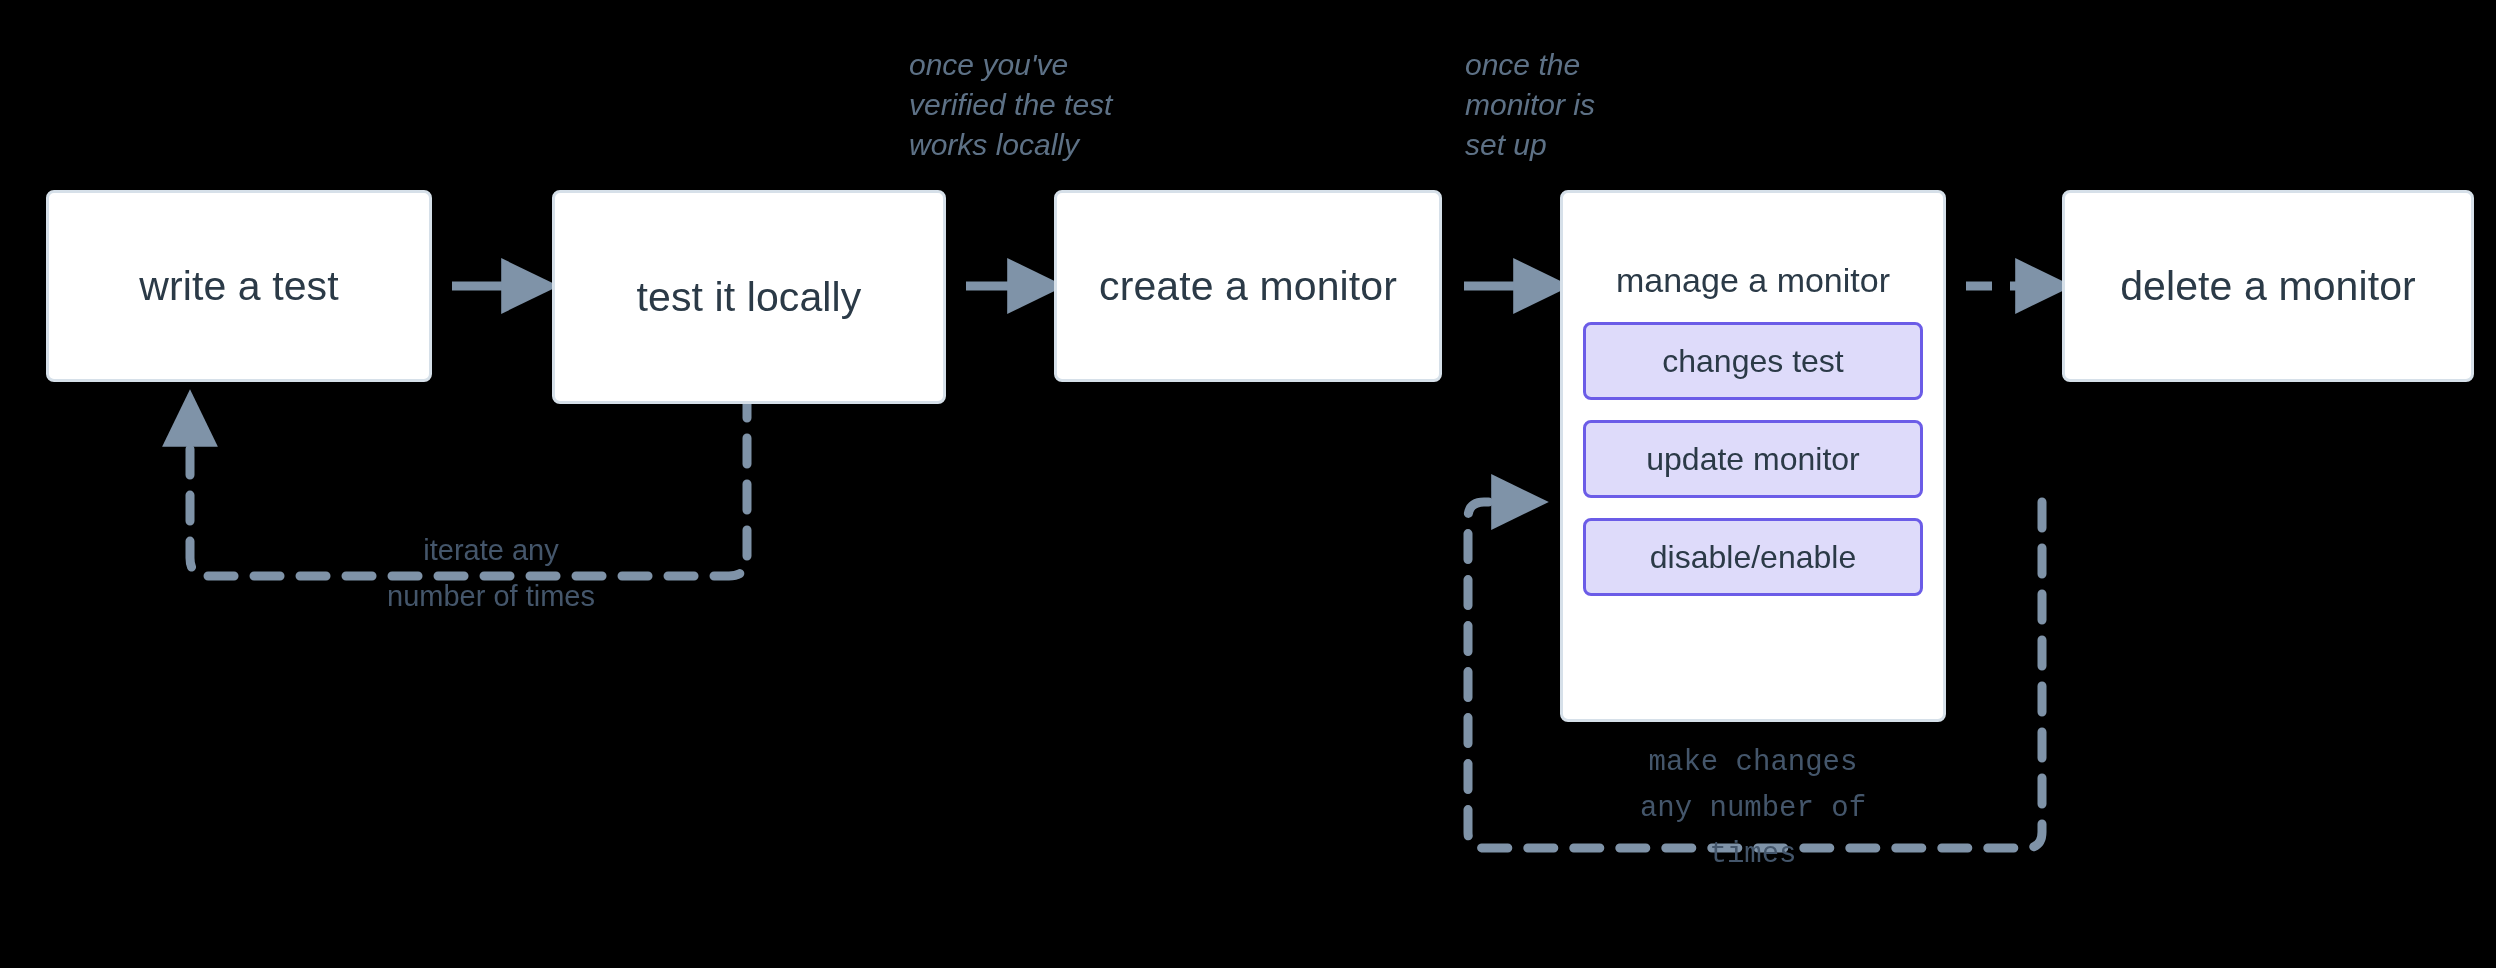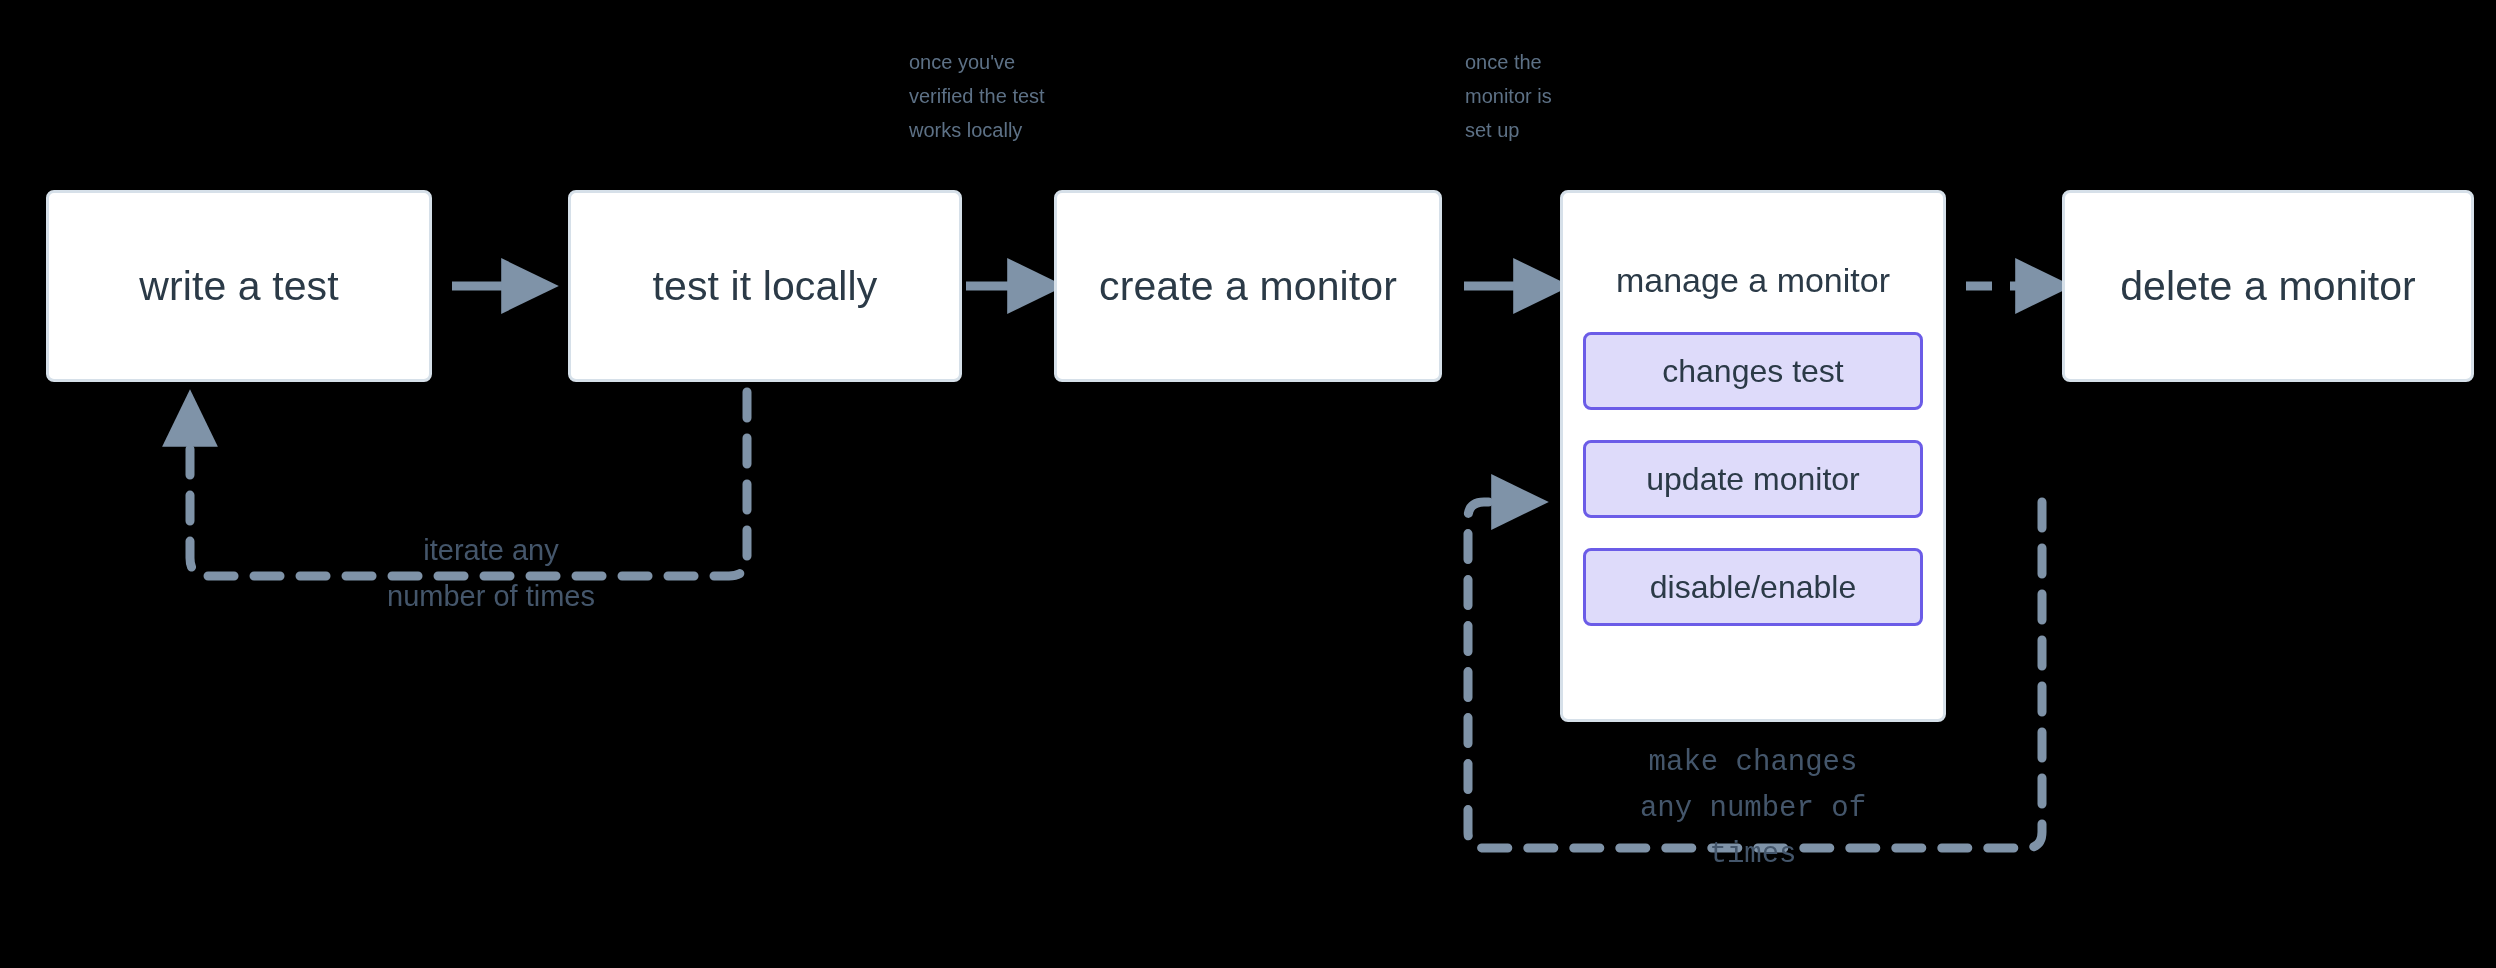--- a/index.html
+++ b/index.html
@@ -31,21 +31,20 @@
 
   .group-node{
     position:absolute;
     background:#ffffff;
     border:3px solid #d6e0e9;
     border-radius:8px;
     box-sizing:border-box;
     display:flex;
     flex-direction:column;
     align-items:center;
-    gap:10px;
   }
   .group-title{
     font-size:34px;
     color:#2b3a47;
     white-space:nowrap;
     margin-top:68px;
     margin-bottom:22px;
   }
   .sub-node{
     width:340px;
@@ -60,22 +59,23 @@
     margin-bottom:20px;
   }
   .sub-label{
     font-size:32px;
     color:#2b3a47;
     white-space:nowrap;
   }
 
   .note{
     position:absolute;
-    font-size:20px;
-    line-height:34px;
+    font-size:30px;
+    line-height:40px;
+    font-style:italic;
     color:#5d7186;
     white-space:pre-line;
   }
   .edge-label{
     position:absolute;
     font-size:29px;
     line-height:46px;
     color:#44566b;
     text-align:center;
     white-space:pre-line;
@@ -116,21 +116,21 @@
     <g>
       <path d="M 2042 500 Q 2042 492 2034 492 L 1478 492 Q 1468 492 1468 502 L 1468 830 Q 1468 846 1484 846 L 2026 846 Q 2042 846 2042 830 L 2042 510" fill="none" stroke="#7f93a8" stroke-width="9" stroke-linecap="round" stroke-dasharray="26 20" style="display:none"></path>
       <path d="M 2042 502 L 2042 832 Q 2042 848 2026 848 L 1484 848 Q 1468 848 1468 832 L 1468 518 Q 1468 502 1484 502 L 1520 502" fill="none" stroke="#7f93a8" stroke-width="9" stroke-linecap="round" stroke-dasharray="26 20" marker-end="url(#ah)"></path>
     </g>
   </svg>
 
   <div class="node" style="left:46px;top:190px;width:386px;height:192px;">
     <span class="node-label">write a test</span>
   </div>
 
-  <div class="node" style="left:568px;top:190px;width:394px;height:192px;text-align:right;">
+  <div class="node" style="left:552px;top:190px;width:394px;height:214px;text-align:right;">
     <span class="node-label">test it locally</span>
   </div>
 
   <div class="node" style="left:1054px;top:190px;width:388px;height:192px;">
     <span class="node-label">create a monitor</span>
   </div>
 
   <div class="group-node" style="left:1560px;top:190px;width:386px;height:532px;">
     <span class="group-title">manage a monitor</span>
 

